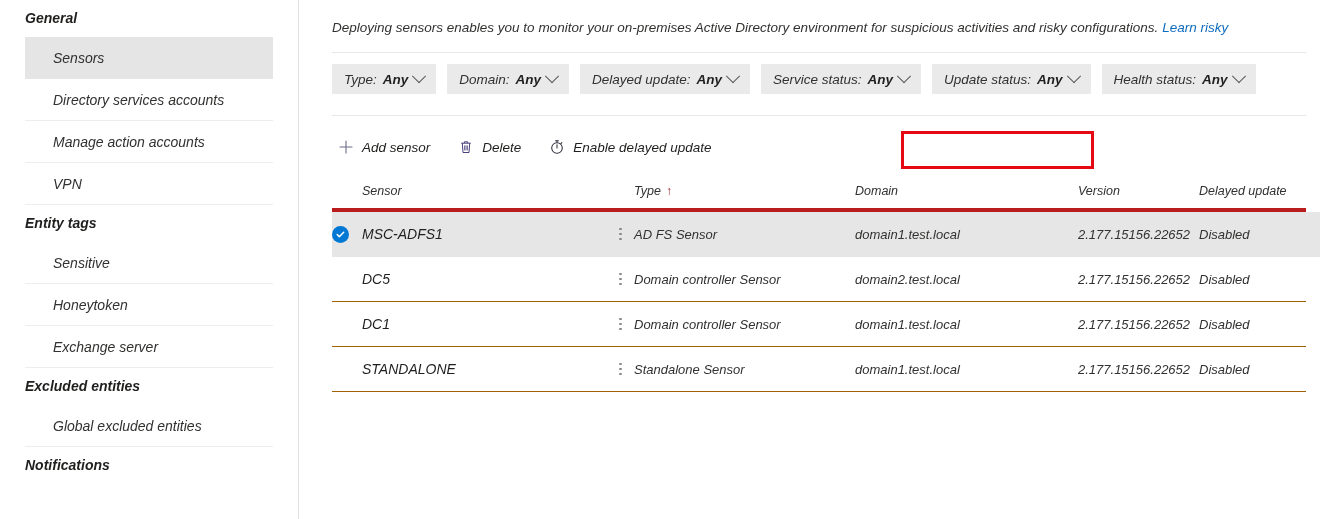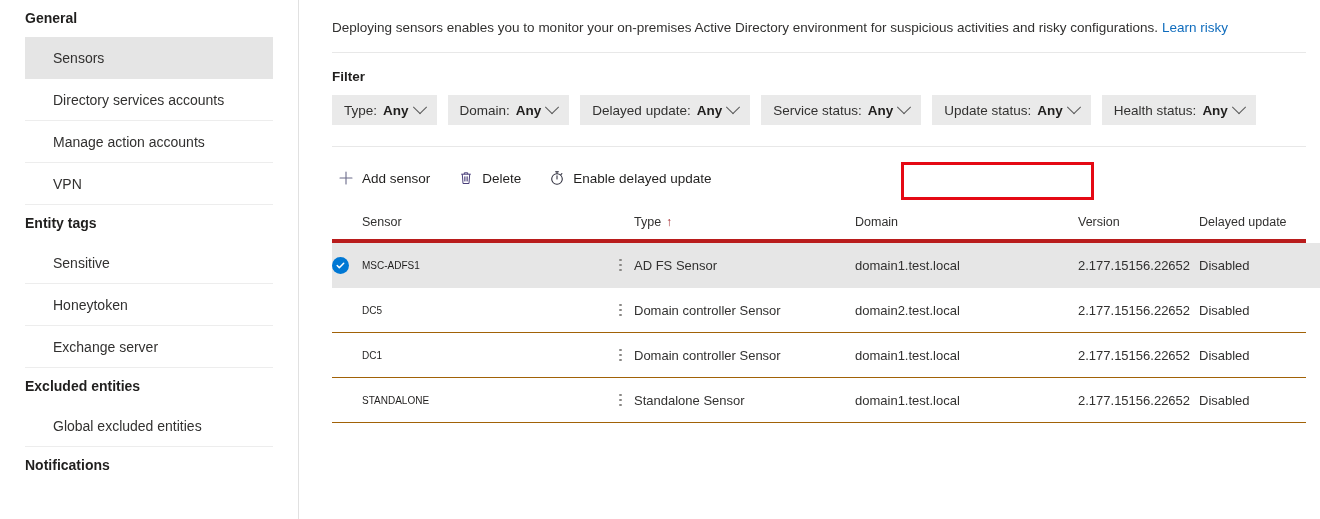--- a/index.html
+++ b/index.html
@@ -12,20 +12,21 @@
     background: #ffffff;
     font-family: "Liberation Sans", sans-serif;
     color: #323130;
     overflow: hidden;
   }
   .app {
     display: flex;
     width: 1320px;
     height: 519px;
     position: relative;
+    font-style: italic;
   }
 
   
   .sidebar {
     width: 299px;
     min-width: 299px;
     height: 519px;
     background: #ffffff;
     border-right: 1px solid #e1e1e1;
     box-sizing: border-box;
@@ -179,21 +180,21 @@
     border-bottom: 1px solid #a16207;
     margin-left: 33px;
   }
   .trow.selected {
     background: #e6e6e6;
     border-bottom: 1px solid #e6e6e6;
   }
   .trow:not(.selected) { margin-right: 14px; }
 
   .c-check { width: 30px; min-width: 30px; display: flex; align-items: center; }
-  .c-sensor { width: 245px; min-width: 245px; font-size: 10px; color: #201f1e; }
+  .c-sensor { width: 245px; min-width: 245px; font-size: 14px; color: #201f1e; }
   .c-dots { width: 27px; min-width: 27px; display: flex; justify-content: center; }
   .c-type { width: 221px; min-width: 221px; }
   .c-domain { width: 223px; min-width: 223px; }
   .c-version { width: 121px; min-width: 121px; }
   .c-delayed { width: 140px; min-width: 140px; }
 
   .thead .c-sensor { font-size: 12.5px; color: #323130; }
 
   .checkmark {
     width: 17px; height: 17px;
@@ -239,21 +240,20 @@
 
   <main class="content">
 
     <div class="desc">
       <span>Deploying sensors enables you to monitor your on-premises Active Directory environment for suspicious activities and risky configurations.</span>
       <a href="#">Learn risky</a>
     </div>
 
     <div class="hr" style="margin-top:15px;"></div>
 
-    <div class="filter-label">Filter</div>
 
     <div class="filter-row" id="filter-row">
         <div class="pill">
           <span>Type:</span>
           <b>Any</b>
           <span class="chev"></span>
         </div>
         <div class="pill">
           <span>Domain:</span>
           <b>Any</b>

